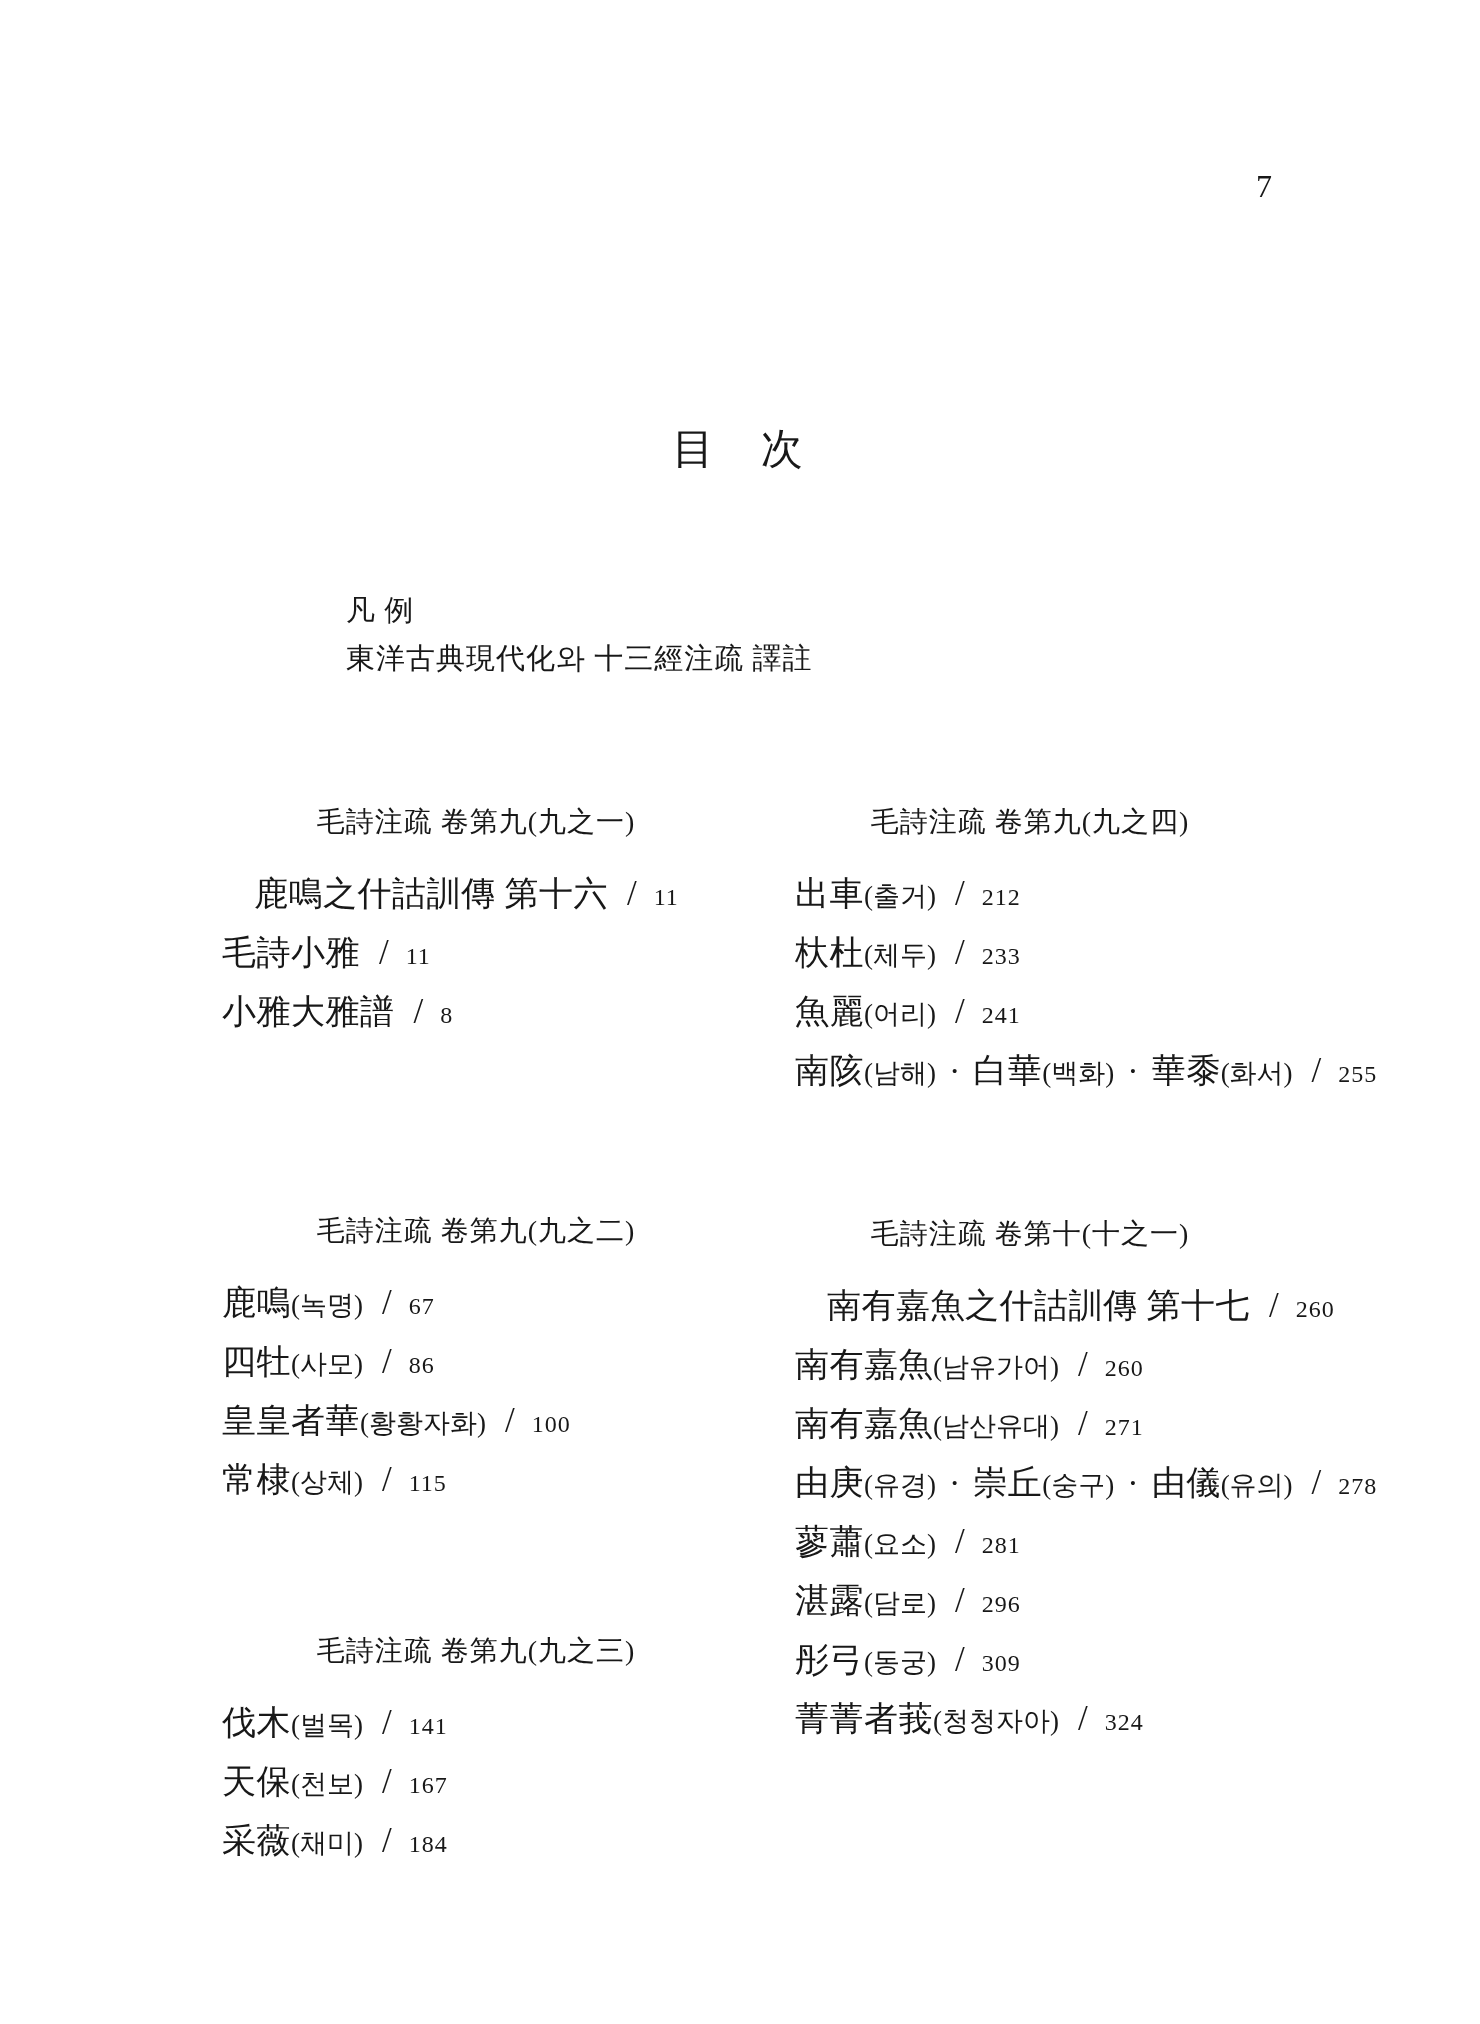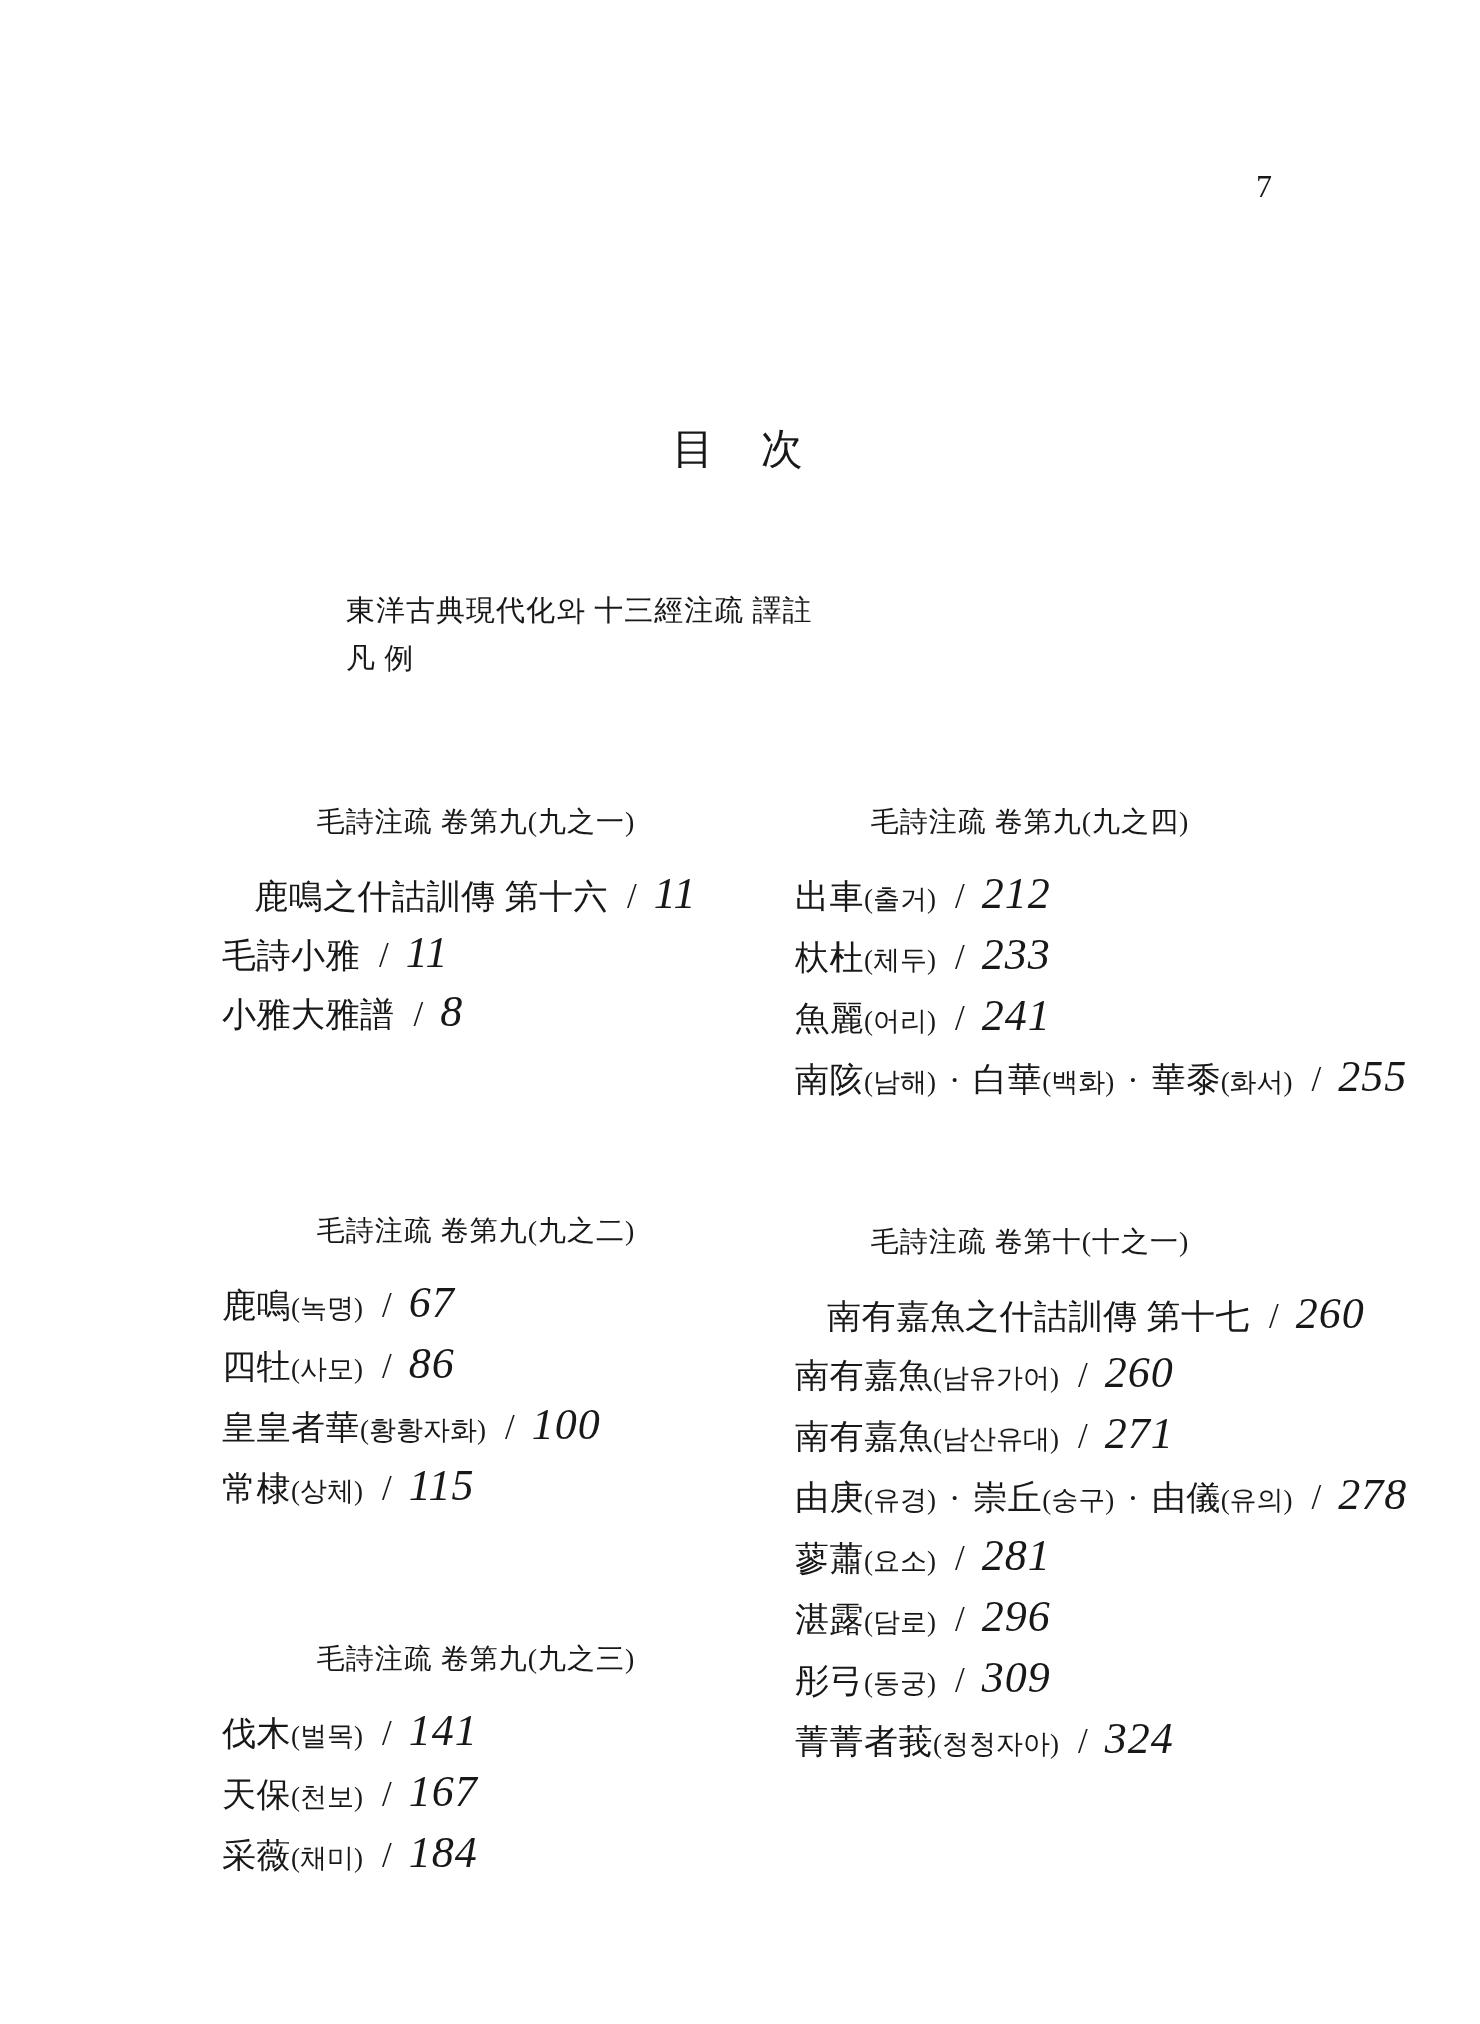--- a/index.html
+++ b/index.html
@@ -36,31 +36,31 @@
   }
   .toc-items{margin-top:22px;}
   .toc-item{
     font-size:34px;line-height:56px;white-space:nowrap;
   }
   .toc-item.indent{padding-left:32px;}
   .hanja{letter-spacing:0.5px;text-align:center;}
   .reading{font-size:27px;}
   .tsep{margin:0 13px;}
   .psep{margin:0 17px 0 19px;font-size:35px;}
-  .pgnum{font-size:44px;letter-spacing:1px;font-style:italic;}
+  .pgnum{font-size:24px;letter-spacing:1px;}
 </style>
 </head>
 <body>
 
 <div class="page">
   <div class="page-number">7</div>
   <h1 class="doc-title">目 次</h1>
   <div class="front-matter">
+    <div class="fm-line">凡 例</div>
     <div class="fm-line">東洋古典現代化와 十三經注疏 譯註</div>
-    <div class="fm-line">凡 例</div>
   </div>
   <div class="toc-col toc-col-left" id="toc-left">
       <div class="toc-section">
         <div class="toc-header">毛詩注疏 卷第九(九之一)</div>
         <div class="toc-items">
           <div class="toc-item indent"><span class="hanja">鹿鳴之什詁訓傳 第十六</span><span class="psep">/</span><span class="pgnum">11</span></div>
           <div class="toc-item"><span class="hanja">毛詩小雅</span><span class="psep">/</span><span class="pgnum">11</span></div>
           <div class="toc-item"><span class="hanja">小雅大雅譜</span><span class="psep">/</span><span class="pgnum">8</span></div>
         </div>
       </div>

